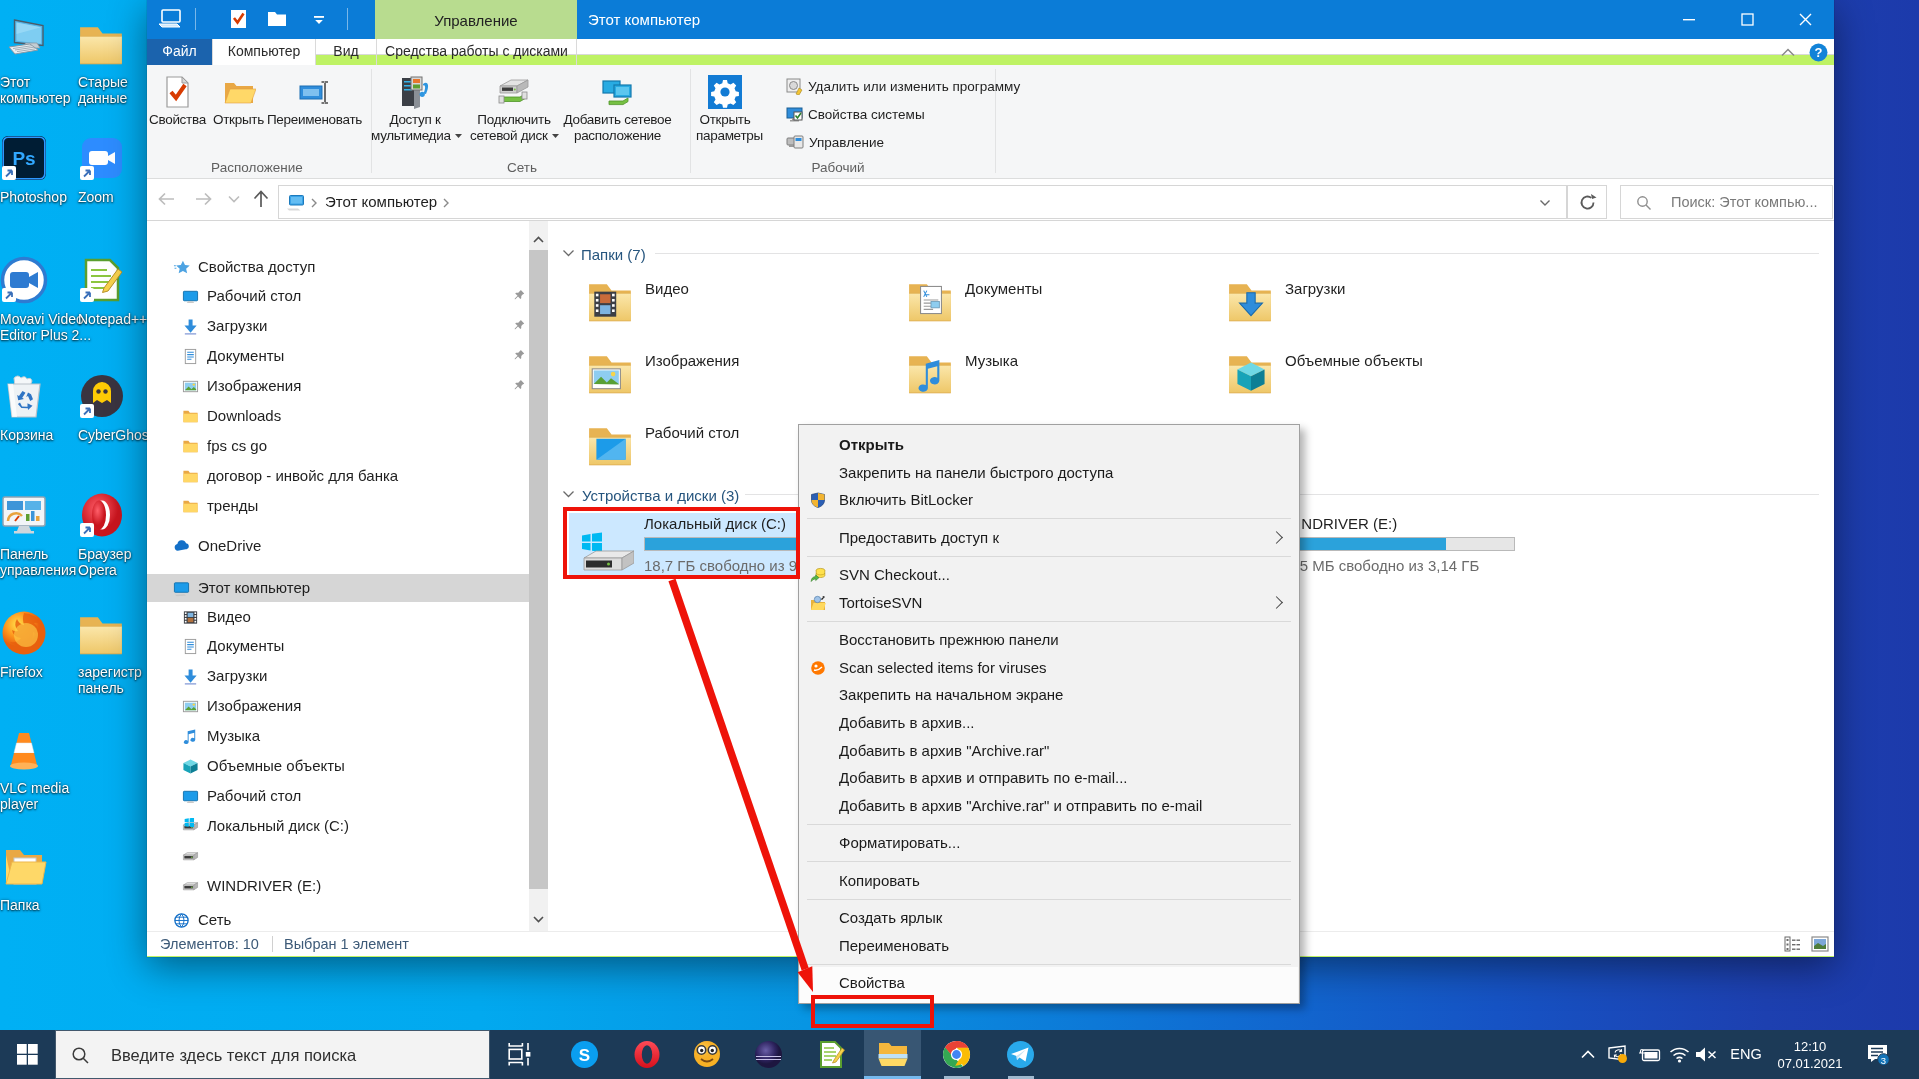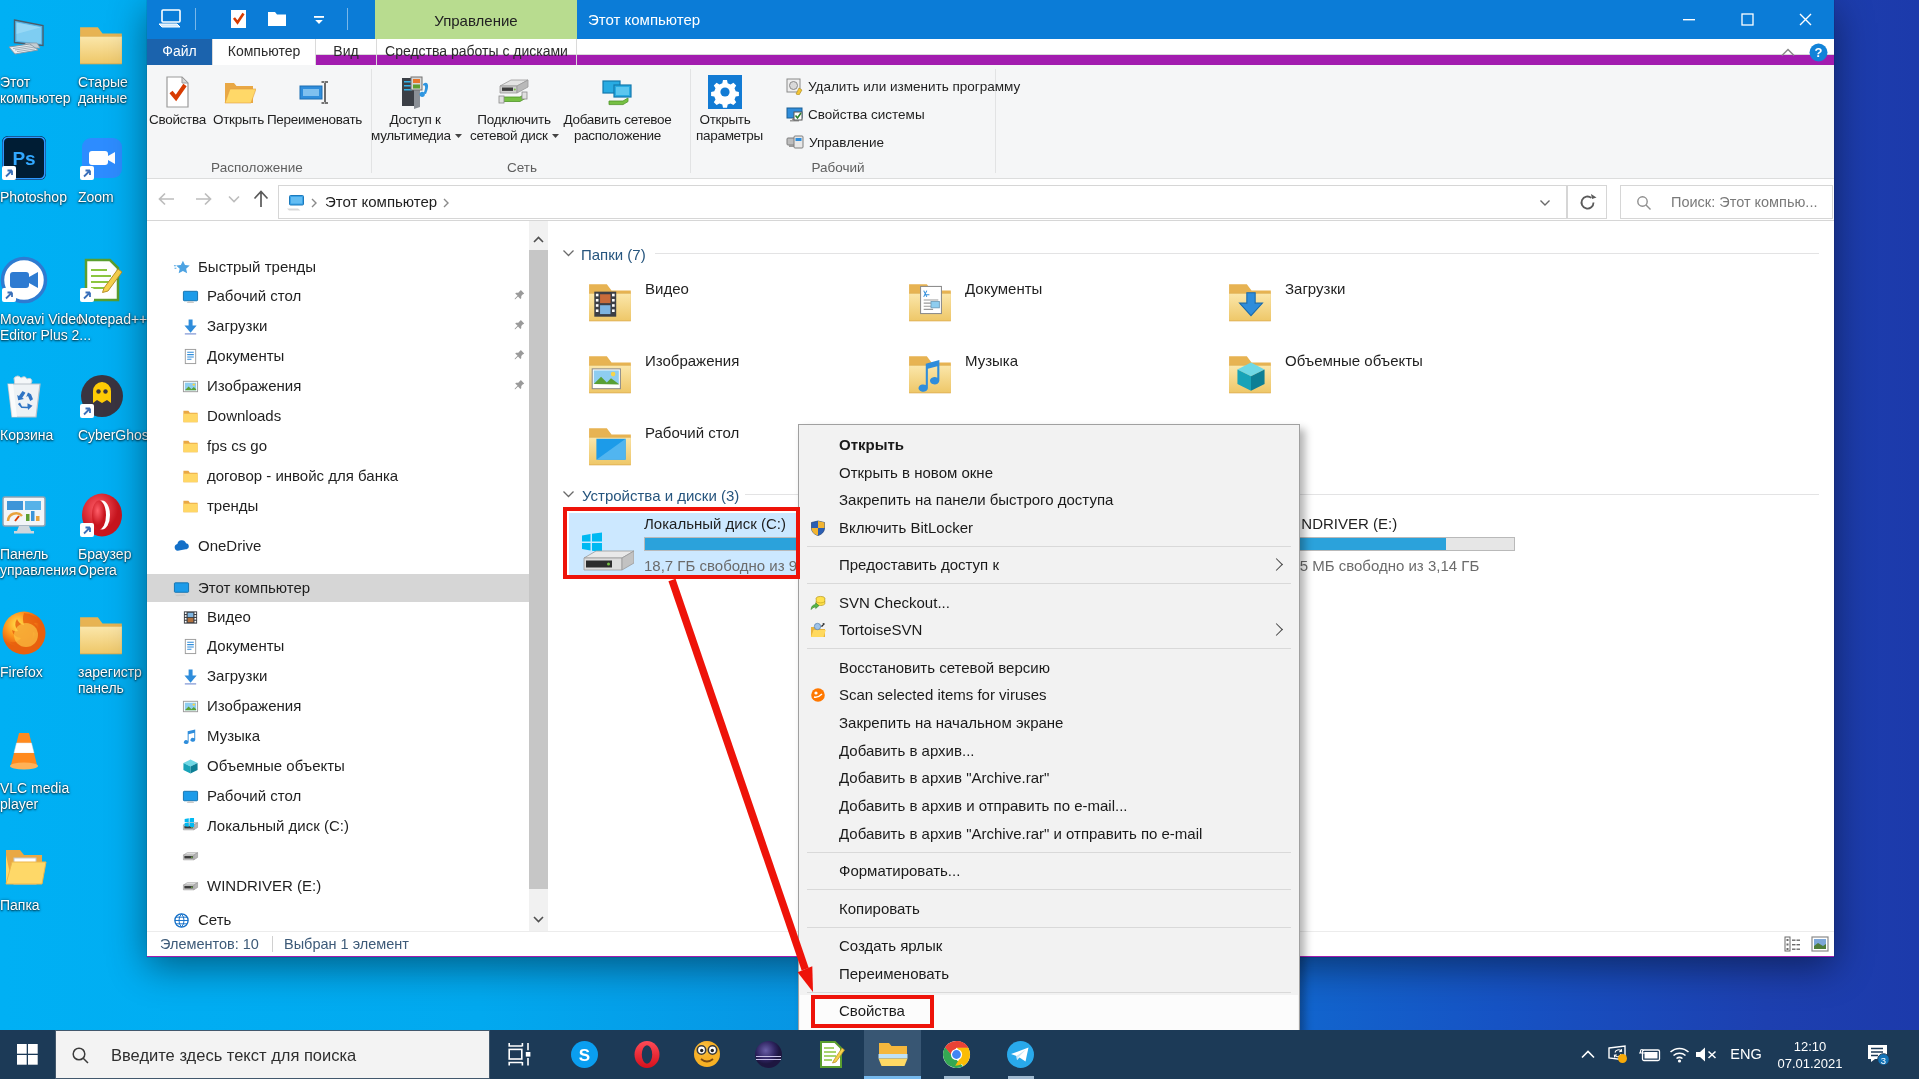--- a/index.html
+++ b/index.html
@@ -2,21 +2,21 @@
 <html lang="ru"><head>
 <meta charset="utf-8">
 <title>Этот компьютер</title>
 <style>
 html,body{margin:0;padding:0;}
 body{width:1919px;height:1079px;overflow:hidden;position:relative;
   font-family:"Liberation Sans", sans-serif;
   background:linear-gradient(to right,#00b0f4 0%,#02a9ef 25%,#0795e3 42%,#0f6fd3 62%,#1653c4 78%,#1d40b0 92%,#1c3aab 100%);}
 .abs{position:absolute;}
 
-#win{position:absolute;left:147px;top:0;width:1687px;height:957px;background:#a21caf;
+#win{position:absolute;left:147px;top:0;width:1687px;height:957px;background:#bef264;
   box-shadow:0 10px 36px rgba(0,0,0,.45), 0 0 1px rgba(0,0,0,.4);z-index:10;}
 #titlebar{position:absolute;left:0;top:0;width:100%;height:39px;background:#0b7cd7;}
 #greentab{position:absolute;left:228px;top:0;width:202px;height:39px;background:#b8dc8f;
   color:#222;font-size:15px;text-align:center;line-height:42px;}
 #wintitle{position:absolute;left:441px;top:0;height:39px;line-height:40px;color:#fff;font-size:15px;}
 
 #tabrow{position:absolute;left:0;top:39px;width:100%;height:16px;background:#fff;border-bottom:1px solid #d9d9d9;box-sizing:border-box;}
 .tab{position:absolute;top:0;height:26px;line-height:25px;text-align:center;font-size:14px;color:#2b2b2b;}
 #tab-file{left:0;width:65px;background:#1b63ad;color:#fff;}
 #tab-comp{left:65px;width:104px;background:#fff;border-left:1px solid #dadada;border-right:1px solid #dadada;height:26px;box-sizing:border-box;}
@@ -495,21 +495,21 @@
       </svg>
       <div class="abs" style="left:50px;top:0;line-height:32px;font-size:14.5px;color:#7a7a7a;white-space:nowrap">Поиск: Этот компью...</div>
     </div>
   </div>
   <div id="nav">
     <div class="abs" style="left:0;top:353px;width:390px;height:28px;background:#d6d6d6"></div>
     <div class="ni hdr" style="top:32px">
         <svg class="ic" viewBox="0 0 18 18">
           <use href="#i-star"></use>
         </svg>
-        <div class="tx">Быстрый тренды</div>
+        <div class="tx">Свойства доступ</div>
       </div>
     <div class="ni ch" style="top:61px">
         <svg class="ic" viewBox="0 0 18 18">
           <use href="#i-desk"></use>
         </svg>
         <div class="tx">Рабочий стол</div>
         <svg class="pin" viewBox="0 0 14 14">
           <use href="#i-pin" transform="scale(0.82)"></use>
         </svg>
       </div>
@@ -796,21 +796,20 @@
       <rect x="1" y="1" width="16" height="14" fill="#fff" stroke="#8a8a8a" stroke-width="1.2"></rect>
       <rect x="3" y="3" width="12" height="10" fill="#7da7d8"></rect>
       <path d="M3 10 l4 -3 5 3 3 -2 v5 H3 z" fill="#4f7d3a"></path>
       </svg>
   </div>
 </div>
 
 
 <div id="cmenu">
   <div class="mi" style="font-weight:bold">Открыть</div>
-  <div class="mi">Открыть в новом окне</div>
   <div class="mi">Закрепить на панели быстрого доступа</div>
   <div class="mi"><svg class="mic" viewBox="0 0 16 16">
       <path d="M8 1 L14.5 2.5 V8 C14.5 12 11.5 14.5 8 15.5 C4.5 14.5 1.5 12 1.5 8 V2.5 z" fill="#2b5fb4" stroke="#1d3e76" stroke-width=".7"></path>
       <path d="M8 1 L14.5 2.5 V8 H8 z" fill="#f2b431"></path>
       <path d="M8 8 H1.5 C1.5 12 4.5 14.5 8 15.5 z" fill="#f2b431"></path>
       </svg>
     Включить BitLocker</div>
   <div class="msep"></div>
   <div class="mi">Предоставить доступ к<div class="marr"></div></div>
   <div class="msep"></div>
@@ -823,21 +822,21 @@
     SVN Checkout...</div>
   <div class="mi"><svg class="mic" viewBox="0 0 16 16">
       <path d="M1 5 h6 l1.5 2 H15 v8 H1 z" fill="#e8b33c"></path>
       <path d="M1 15 L3.5 8 H15.8 L13.5 15 z" fill="#ffd95e"></path>
       <circle cx="7.5" cy="4.5" r="3.2" fill="#9fc3e8" stroke="#5580ab" stroke-width=".7"></circle>
       <path d="M10.5 4.5 q2 -2.5 3.5 -2 l-1.5 2.3 z" fill="#2a2a2a"></path>
         <circle cx="13.6" cy="2.1" r="1.1" fill="#3a3a3a"></circle>
       </svg>
     TortoiseSVN<div class="marr"></div></div>
   <div class="msep"></div>
-  <div class="mi">Восстановить сетевой версию</div>
+  <div class="mi">Восстановить прежнюю панели</div>
   <div class="mi"><svg class="mic" viewBox="0 0 16 16">
       <circle cx="8" cy="8" r="6.8" fill="#ff7800"></circle>
       <path d="M4 10 q4 1 8 -3" stroke="#fff" stroke-width="1.4" fill="none"></path>
         <circle cx="6" cy="6" r="1.6" fill="#fff"></circle>
       </svg>
     Scan selected items for viruses</div>
   <div class="mi">Закрепить на начальном экране</div>
   <div class="mi">Добавить в архив...</div>
   <div class="mi">Добавить в архив "Archive.rar"</div>
   <div class="mi">Добавить в архив и отправить по e-mail...</div>

